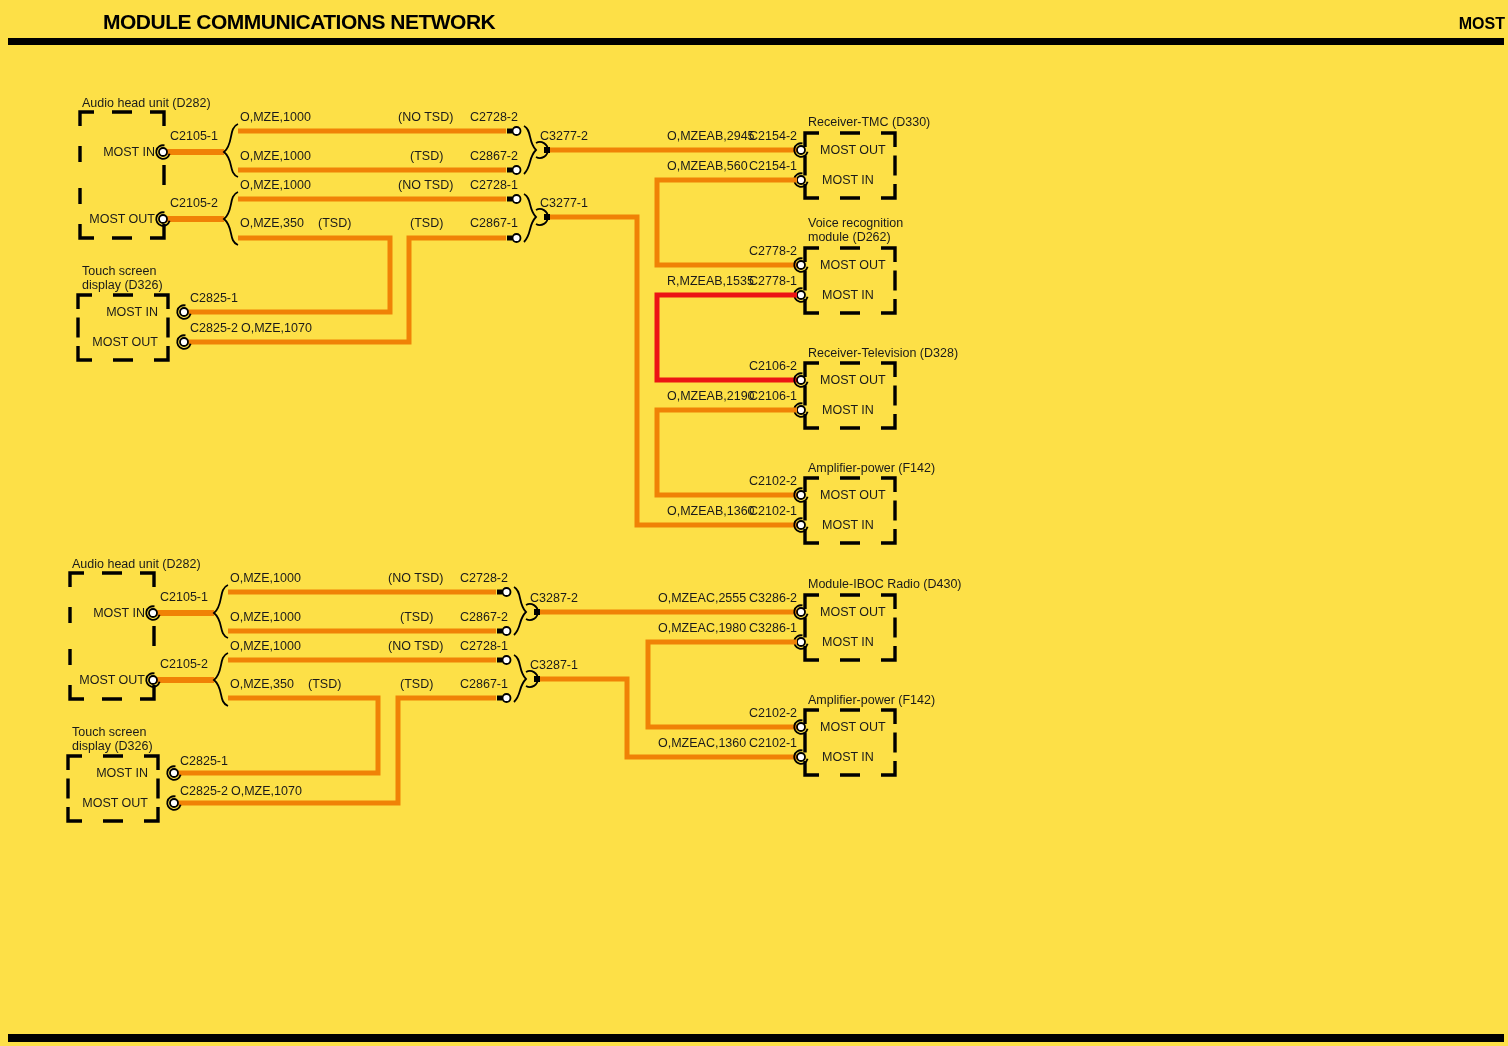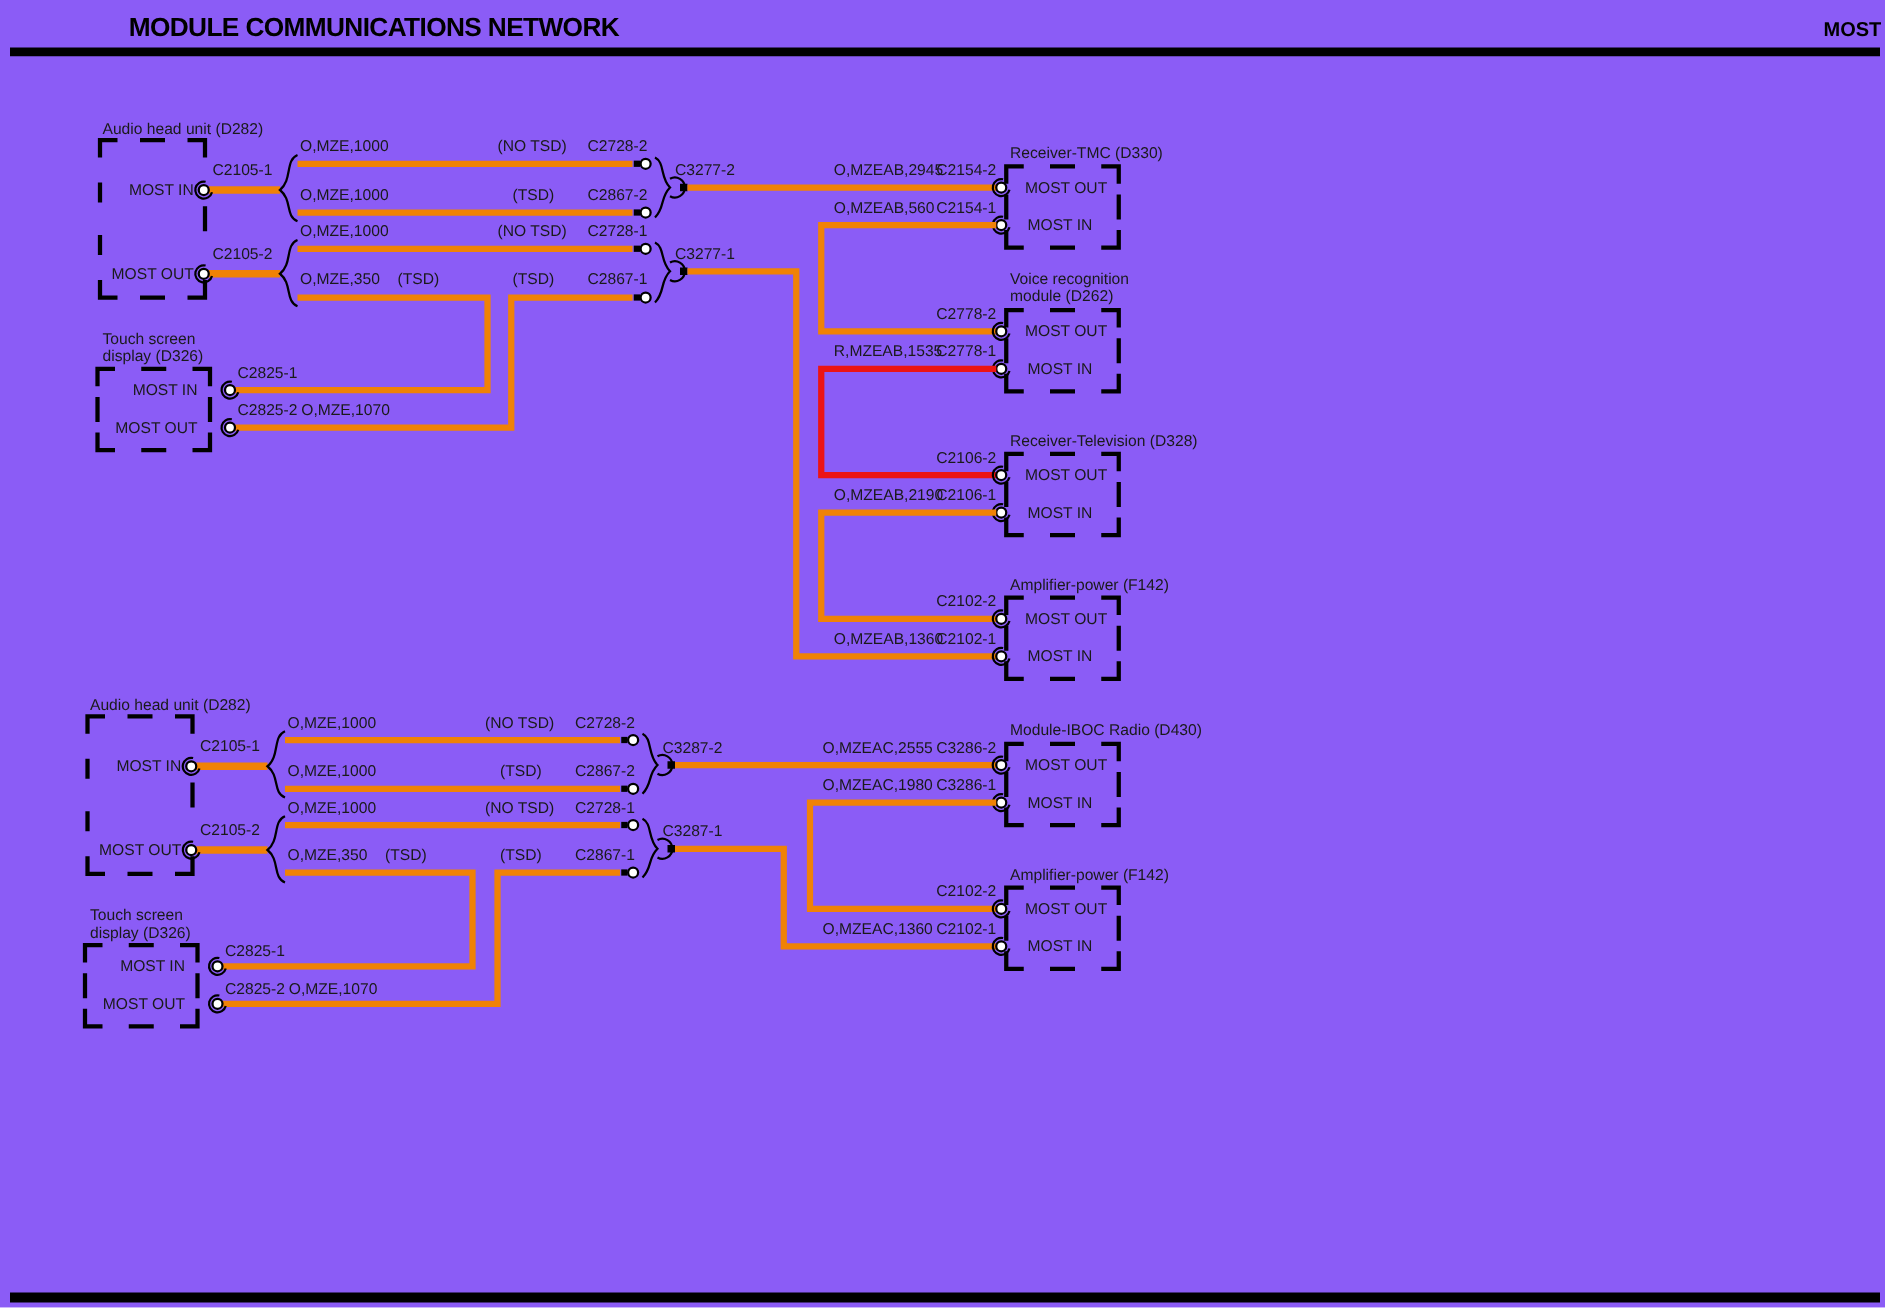--- a/index.html
+++ b/index.html
@@ -1,16 +1,16 @@
 <!DOCTYPE html>
 <html style="--wire_orange: #F08206; --wire_red: #EC1414; --bar_black: #000000;"><head>
 <meta charset="utf-8">
 <style>
   html,body{margin:0;padding:0;background:#fff;}
-  .page{width:1508px;height:1046px;position:relative;background:#8b5cf6;}
+  .page{width:1508px;height:1046px;position:relative;background:#fde047;}
   svg{display:block;}
   text{font-family:"Liberation Sans",sans-serif;font-size:12.5px;fill:#1a1a1a;}
   .tt{font-size:21px;font-weight:bold;letter-spacing:-0.5px;fill:#000;}
   .mo{font-size:16px;font-weight:bold;fill:#000;}
   .end{text-anchor:end;}
   .bar{fill:var(--bar_black,#000);}
   .wo{stroke:var(--wire_orange,#F08206);stroke-width:5;fill:none;}
   .wos{stroke-width:6;}
   .wr{stroke:var(--wire_red,#EC1414);stroke-width:5;fill:none;}
   .bx{stroke:#000;stroke-width:3.4;fill:none;}

